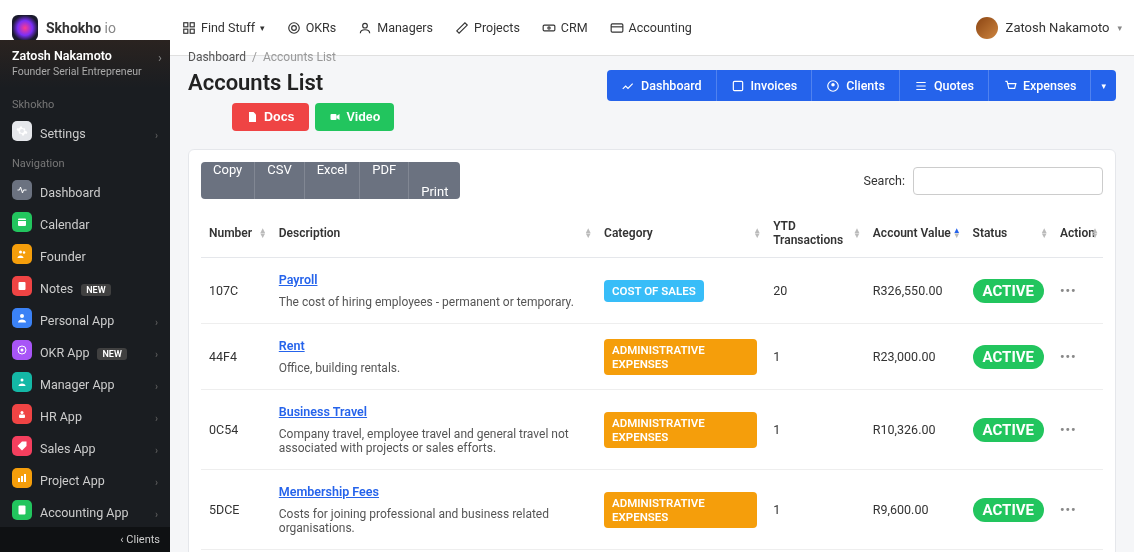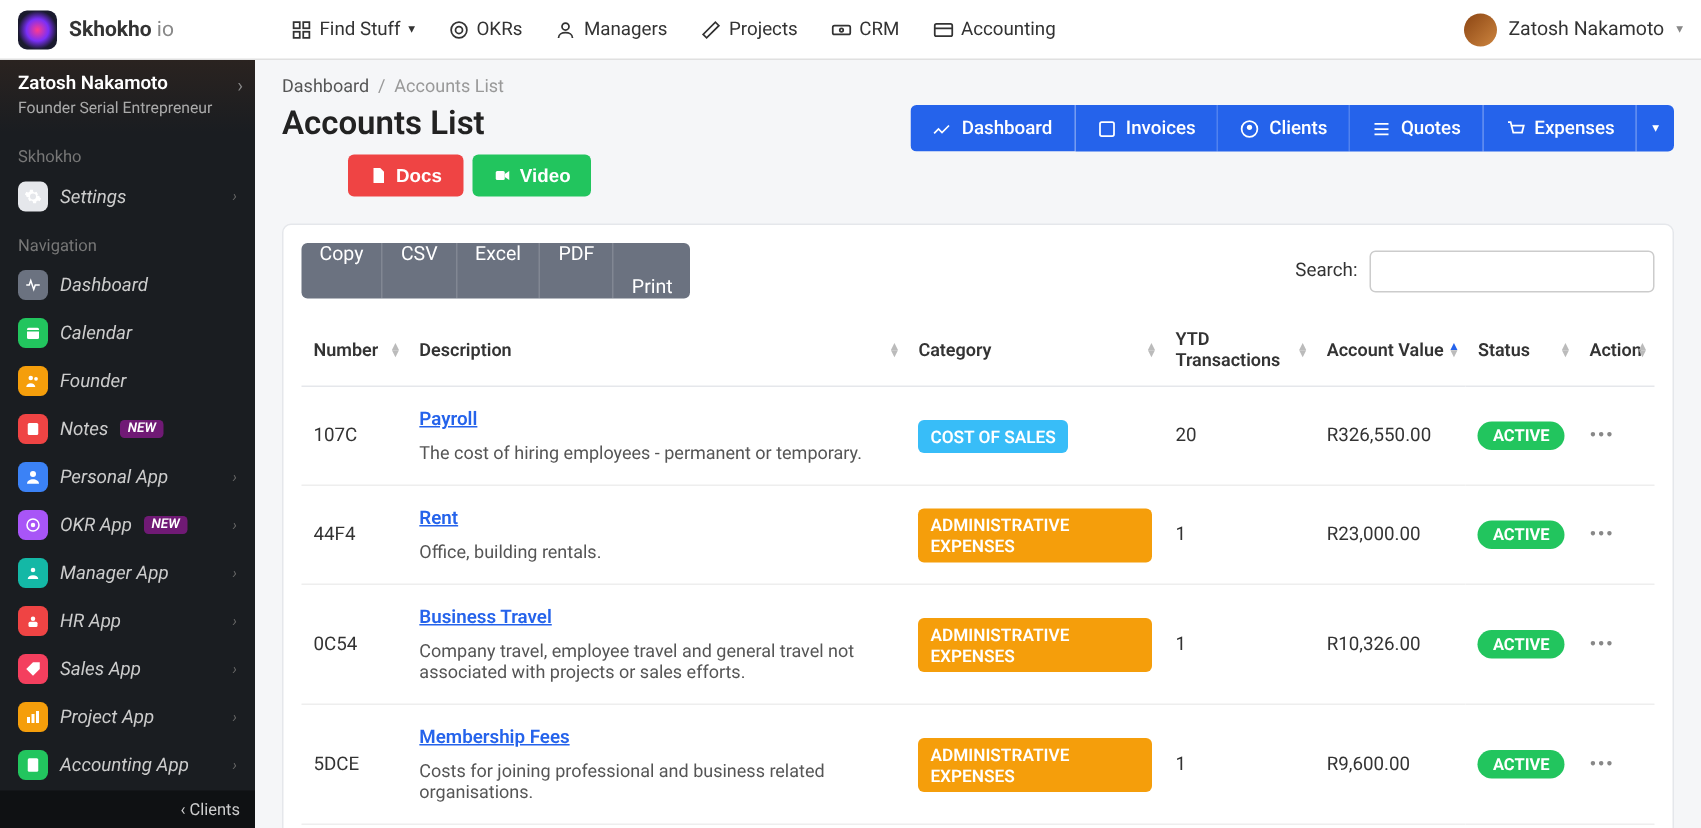--- a/index.html
+++ b/index.html
@@ -1,42 +1,42 @@
 <!DOCTYPE html>
 <html><head>
 <meta charset="utf-8">
 <style>
 * { box-sizing: border-box; margin: 0; padding: 0; }
 body { font-family: -apple-system, BlinkMacSystemFont, "Segoe UI", Roboto, sans-serif; font-size: 13px; color: #333; background: #f5f6f8; width: 1134px; height: 552px; overflow: hidden; }
 a { text-decoration: none; }
 
 
-.topbar { height: 40px; background: #fff; border-bottom: 1px solid #e0e0e0; display: flex; align-items: center; padding: 0 12px; gap: 12px; }
+.topbar { height: 56px; background: #fff; border-bottom: 1px solid #e0e0e0; display: flex; align-items: center; padding: 0 12px; }
 .brand { display: flex; align-items: center; gap: 8px; width: 158px; }
 .brand-logo { width: 26px; height: 26px; border-radius: 6px; background: radial-gradient(circle at 50% 50%, #ff3b8d 0%, #7b2ff7 40%, #1a1a2e 70%); }
 .brand-name { font-weight: 700; font-size: 14px; }
 .brand-name .io { font-weight: 400; color: #888; }
 .topnav { display: flex; align-items: center; gap: 22px; margin-left: 12px; }
 .topnav-item { display: flex; align-items: center; gap: 5px; color: #333; cursor: pointer; font-size: 12.5px; }
 .topnav-item svg { width: 14px; height: 14px; stroke: #333; }
 .topuser { margin-left: auto; display: flex; align-items: center; gap: 8px; cursor: pointer; }
 .avatar { width: 22px; height: 22px; border-radius: 50%; background: linear-gradient(135deg, #8b4513, #cd853f); }
 
 
 .sidebar { position: absolute; left: 0; top: 40px; bottom: 0; width: 170px; background: #1a1d21; color: #ccc; overflow-y: auto; }
 .user-block { background: linear-gradient(180deg, #2a2320, #1a1d21); padding: 8px 12px 10px; position: relative; }
 .user-block .name { color: #fff; font-weight: 600; font-size: 12.5px; }
 .user-block .sub { color: #aaa; font-size: 10.5px; margin-top: 2px; }
 .user-block .chev { position: absolute; right: 8px; top: 10px; color: #888; }
 .side-group-label { color: #777; font-size: 11px; padding: 10px 12px 4px; }
-.side-item { display: flex; align-items: center; gap: 8px; padding: 6px 12px; color: #ccc; cursor: pointer; font-size: 12.5px; position: relative; font-style: italic; }
+.side-item { display: flex; align-items: flex-end; gap: 8px; padding: 6px 12px; color: #ccc; cursor: pointer; font-size: 12.5px; position: relative; }
 .side-icon { width: 20px; height: 20px; border-radius: 5px; display: flex; align-items: center; justify-content: center; flex-shrink: 0; }
 .side-icon svg { width: 12px; height: 12px; fill: #fff; }
 .side-item .chev { margin-left: auto; color: #666; font-size: 10px; }
-.badge-new { background: #701a75; color: #fff; font-size: 9px; padding: 1px 5px; border-radius: 3px; font-weight: 600; }
+.badge-new { background: #404040; color: #fff; font-size: 9px; padding: 1px 5px; border-radius: 3px; font-weight: 600; }
 .collapse-bar { position: absolute; bottom: 0; left: 0; right: 0; background: #0f1113; color: #ccc; font-size: 11px; padding: 6px 10px; text-align: right; cursor: pointer; }
 
 
 .main { position: absolute; left: 170px; right: 0; top: 40px; bottom: 0; overflow-y: auto; }
 .breadcrumb { padding: 10px 18px 6px; font-size: 12px; color: #999; }
 .breadcrumb .bc-active { color: #555; }
 .page-head { display: flex; align-items: flex-start; padding: 0 18px 10px; }
 .page-title { font-size: 22px; font-weight: 600; color: #222; margin-bottom: 8px; }
 .head-left-btns { display: flex; gap: 6px; }
 .btn { display: inline-flex; align-items: center; gap: 6px; padding: 7px 14px; border-radius: 4px; font-size: 12.5px; font-weight: 600; color: #fff; cursor: pointer; border: none; }
@@ -60,21 +60,21 @@
 table { width: 100%; border-collapse: collapse; }
 th { text-align: left; padding: 10px 8px; font-size: 12px; color: #333; border-bottom: 1px solid #e5e7eb; font-weight: 600; position: relative; }
 th .sort { position: absolute; right: 4px; top: 50%; transform: translateY(-50%); display: flex; flex-direction: column; line-height: 5px; color: #bbb; font-size: 8px; }
 th .sort .asc-active { color: #2563eb; }
 td { padding: 14px 8px; font-size: 12.5px; border-bottom: 1px solid #eee; vertical-align: middle; }
 .desc-link { color: #2563eb; font-weight: 600; text-decoration: underline; }
 .desc-sub { color: #555; font-size: 12px; margin-top: 8px; }
 .cat-badge { display: inline-block; padding: 4px 8px; border-radius: 4px; color: #fff; font-size: 11.5px; font-weight: 600; }
 .cat-cost { background: #38bdf8; }
 .cat-admin { background: #f59e0b; }
-.status-badge { display: inline-block; padding: 3px 10px; border-radius: 12px; background: #22c55e; color: #fff; font-size: 11px; font-weight: 700; }
+.status-badge { display: inline-block; padding: 3px 10px; border-radius: 12px; background: #22c55e; color: #fff; font-size: 15px; font-weight: 700; }
 .action-dots { color: #888; font-weight: 700; cursor: pointer; letter-spacing: 1px; }
 </style>
 </head>
 <body>
 
 <div class="topbar">
   <div class="brand">
     <div class="brand-logo"></div>
     <div class="brand-name">
       <span>Skhokho</span> <span class="io">io</span>

